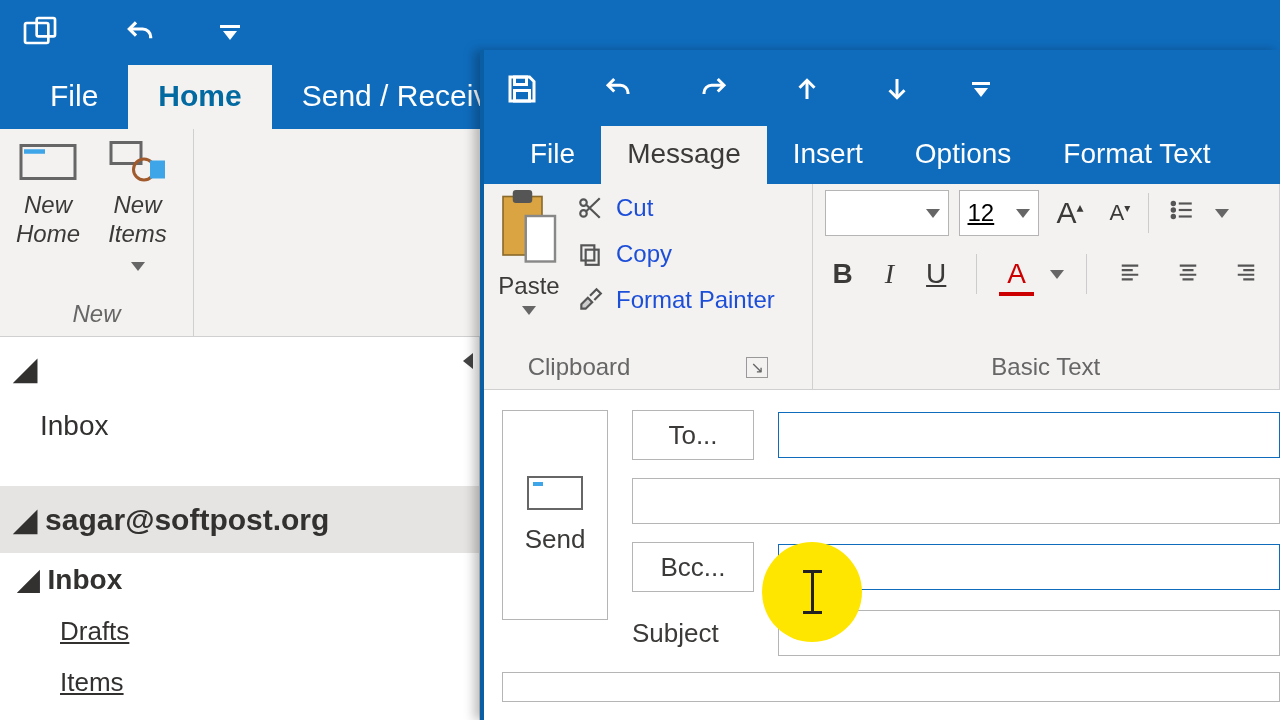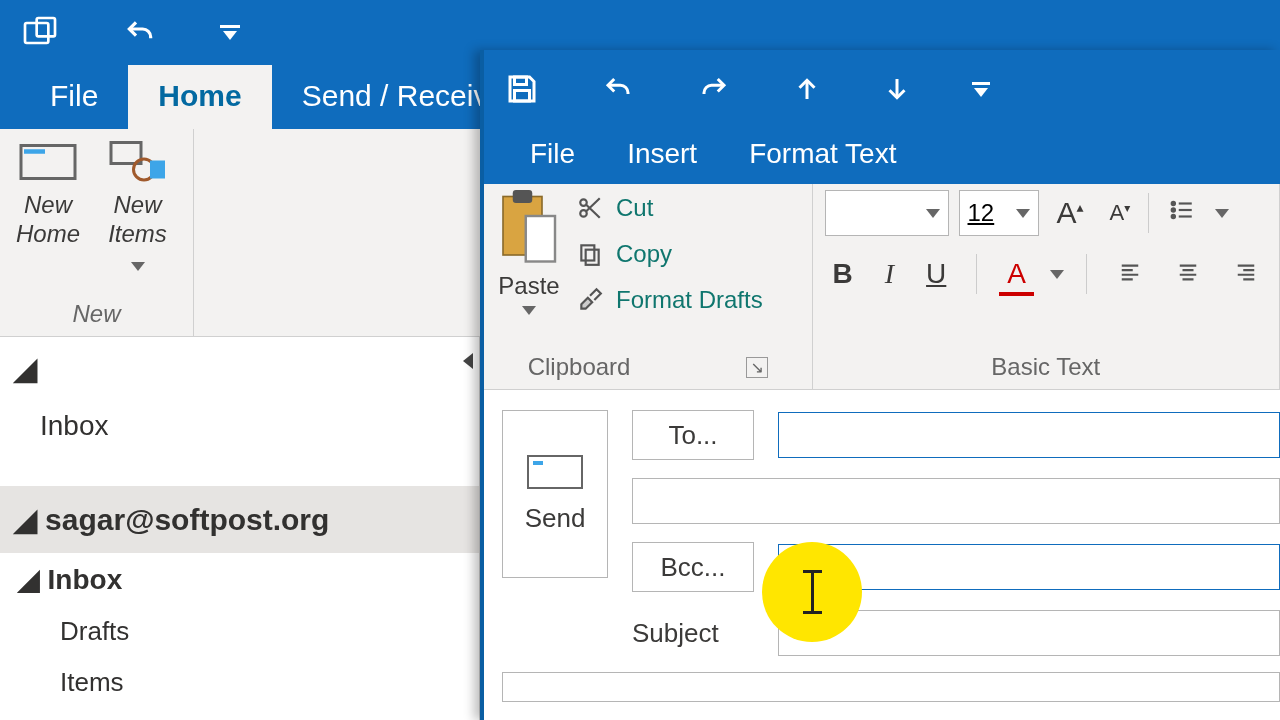--- a/index.html
+++ b/index.html
@@ -84,21 +84,21 @@
     background:#e6e4e2;
     display:flex; align-items:center; gap:8px;
     font-size:30px; font-weight:700; color:#323130;
     padding:16px 14px;
   }
   .nav-sub {
     display:flex; align-items:center; gap:8px;
     font-size:28px; color:#323130;
     padding:10px 14px 10px 18px; font-weight:600;
   }
-  .nav-child { padding-left:60px; font-size:26px; color:#323130; padding-top:10px; padding-bottom:10px; }
+  .nav-child { padding-left:60px; font-size:26px; color:#323130; padding-top:10px; padding-bottom:10px;text-decoration:underline; }
   .collapse-arrow {
     position:absolute;
     right:6px;
     top:12px;
     font-size:22px;
     color:#666;
   }
 
   
   .compose {
@@ -139,39 +139,39 @@
   }
 
   .compose-ribbon {
     background:#f3f2f1;
     height:206px;
     display:flex;
     border-bottom:1px solid #d0d0d0;
   }
   .cr-group { border-right:1px solid #d0d0d0; display:flex; flex-direction:column; justify-content:space-between; padding:6px 12px 2px 12px; }
   .cr-label { text-align:center; font-size:24px; color:#666; padding-bottom:6px; }
-  .cr-row { display:flex; align-items:center; gap:12px; font-size:24px; color:#0f766e; padding:4px 0; }
+  .cr-row { display:flex; align-items:center; gap:12px; font-size:24px; color:#1d4ed8; padding:4px 0; }
 
   .font-box {
     border:1px solid #b5b5b5;
     background:#fff;
     height:46px;
     display:flex; align-items:center; justify-content:space-between;
     padding:0 8px;
   }
   .font-box .dd { color:#666; font-size:14px; }
 
   .fmt-btn { font-size:28px; color:#3b3a39; padding:4px 8px; }
 
   
   .compose-header { padding:20px 0 8px 18px; display:flex; gap:24px; }
   .send-block {
     border:1px solid #b5b5b5;
     width:106px;
-    height:168px;
+    height:210px;
     display:flex;
     flex-direction:column;
     align-items:center;
     justify-content:center;
     gap:14px;
   }
   .send-block .env { width:56px; height:34px; border:2px solid #666; position:relative; }
   .send-block .env::before { content:""; position:absolute; left:4px; top:4px; width:10px; height:4px; background:#3da5e8; }
   .fields { display:flex; flex-direction:column; gap:18px; flex:1; }
   .field-row { display:flex; align-items:center; gap:24px; }
@@ -351,21 +351,23 @@
         <path d="M6 13l6 6 6-6"></path>
       </svg>
     <span class="qa-btn" style="display:flex;flex-direction:column;align-items:center;gap:3px;">
         <span style="width:18px;height:3px;background:#fff;"></span>
         <span class="tri"></span>
       </span>
   </div>
 
   <div class="compose-tabs">
     <div class="compose-tab">File</div>
+    <div class="compose-tab active">Message</div>
     <div class="compose-tab">Insert</div>
+    <div class="compose-tab">Options</div>
     <div class="compose-tab">Format Text</div>
   </div>
 
   <div class="compose-ribbon">
 
     <div class="cr-group" style="width:334px;">
       <div style="display:flex;gap:14px;align-items:flex-start;">
         <div style="display:flex;flex-direction:column;align-items:center;">
           <svg width="66" height="78" viewBox="0 0 40 48">
             <rect x="4" y="4" width="24" height="36" fill="#d9a441" stroke="#8a6a2a" stroke-width="1"></rect>
@@ -389,21 +391,21 @@
                 <rect x="4" y="4" width="12" height="14"></rect>
                 <rect x="8" y="8" width="12" height="14"></rect>
               </svg>
             <span>Copy</span>
           </div>
           <div class="cr-row">
             <svg width="28" height="26" viewBox="0 0 24 24" fill="none" stroke="#555" stroke-width="2">
                 <path d="M4 16l6-6 4 4-6 6H4z" fill="#ccc"></path>
                 <path d="M12 8l6-6 4 4-6 6"></path>
               </svg>
-            <span>Format Drafts</span>
+            <span>Format Painter</span>
           </div>
         </div>
       </div>
       <div class="cr-label" style="display:flex;justify-content:center;gap:116px;align-items:center;">
         <span>Clipboard</span>
         <span style="font-size:16px;color:#666;border:1px solid #999;padding:0 3px;">↘</span>
       </div>
     </div>
 
     <div class="cr-group" style="flex:1;">

